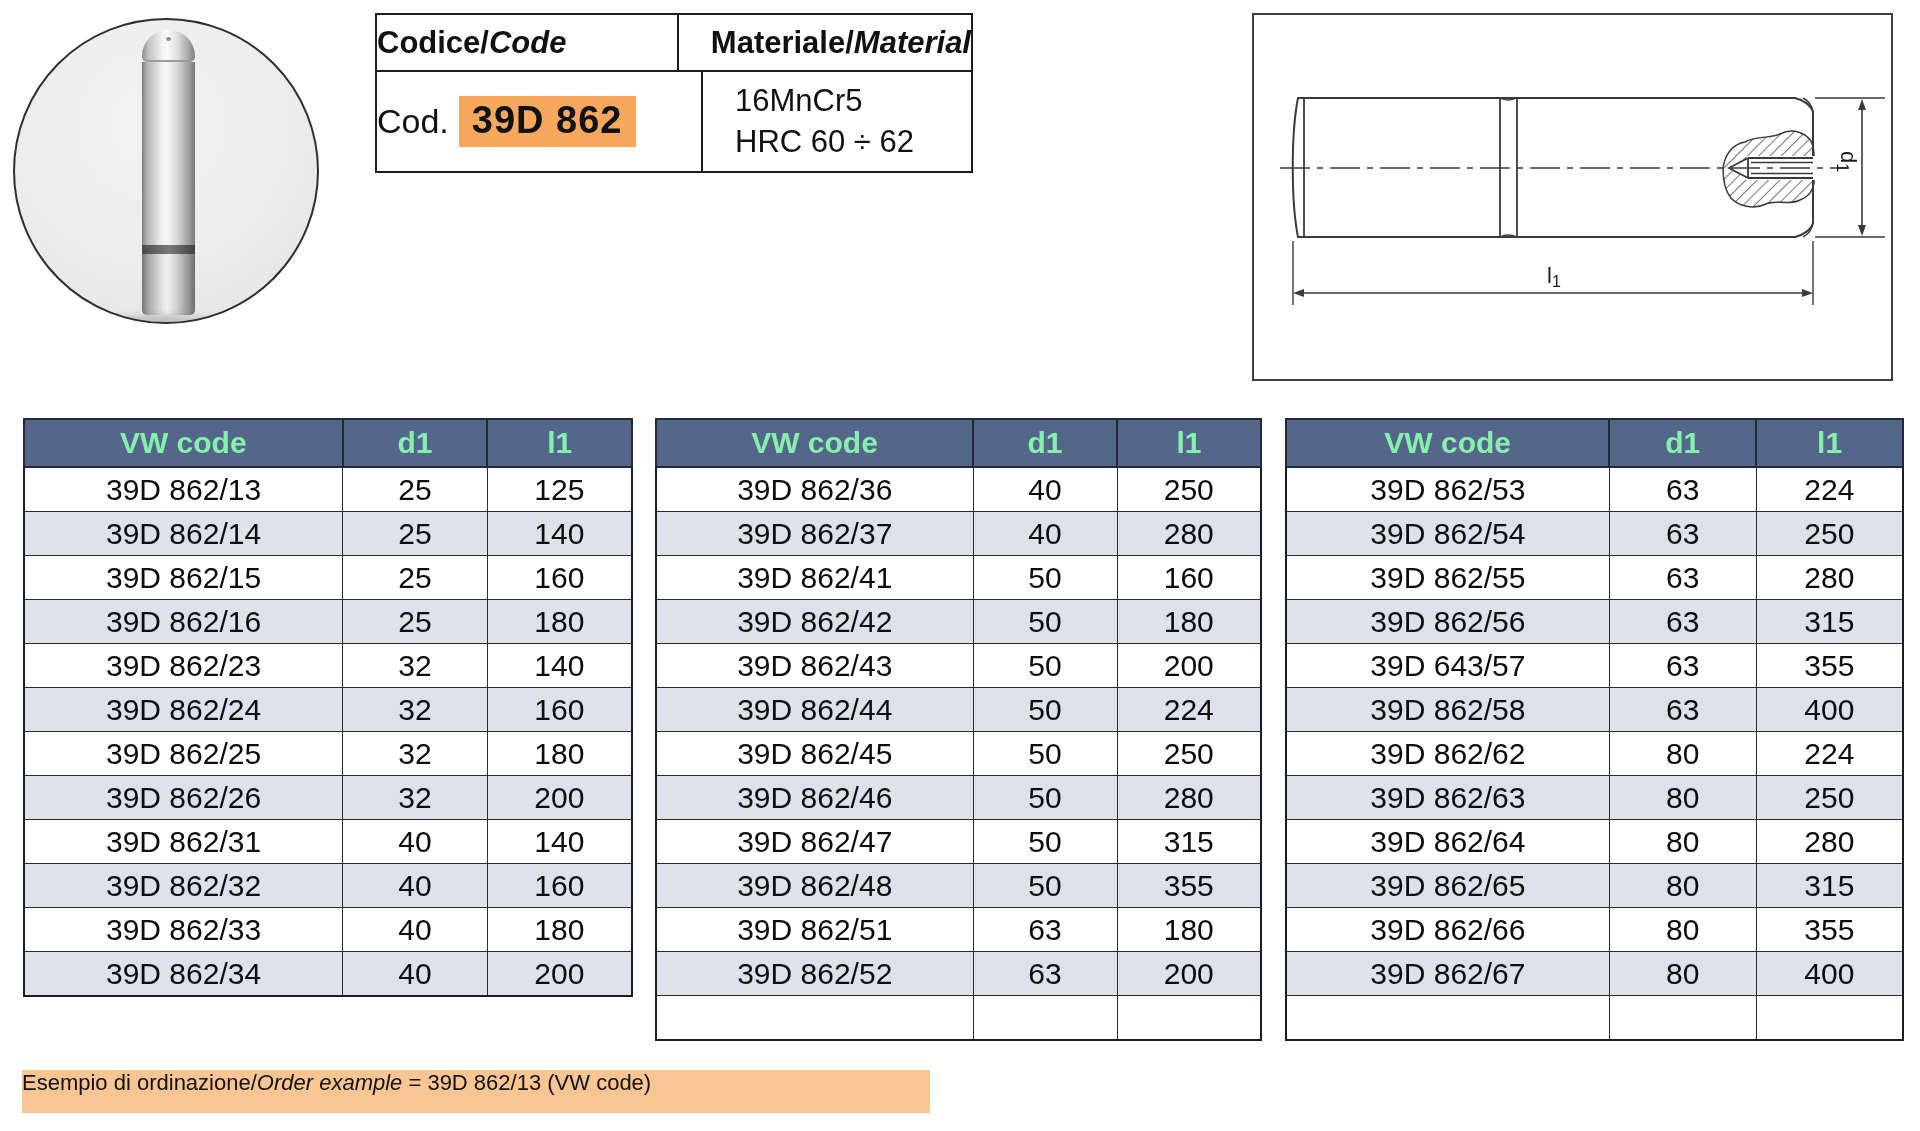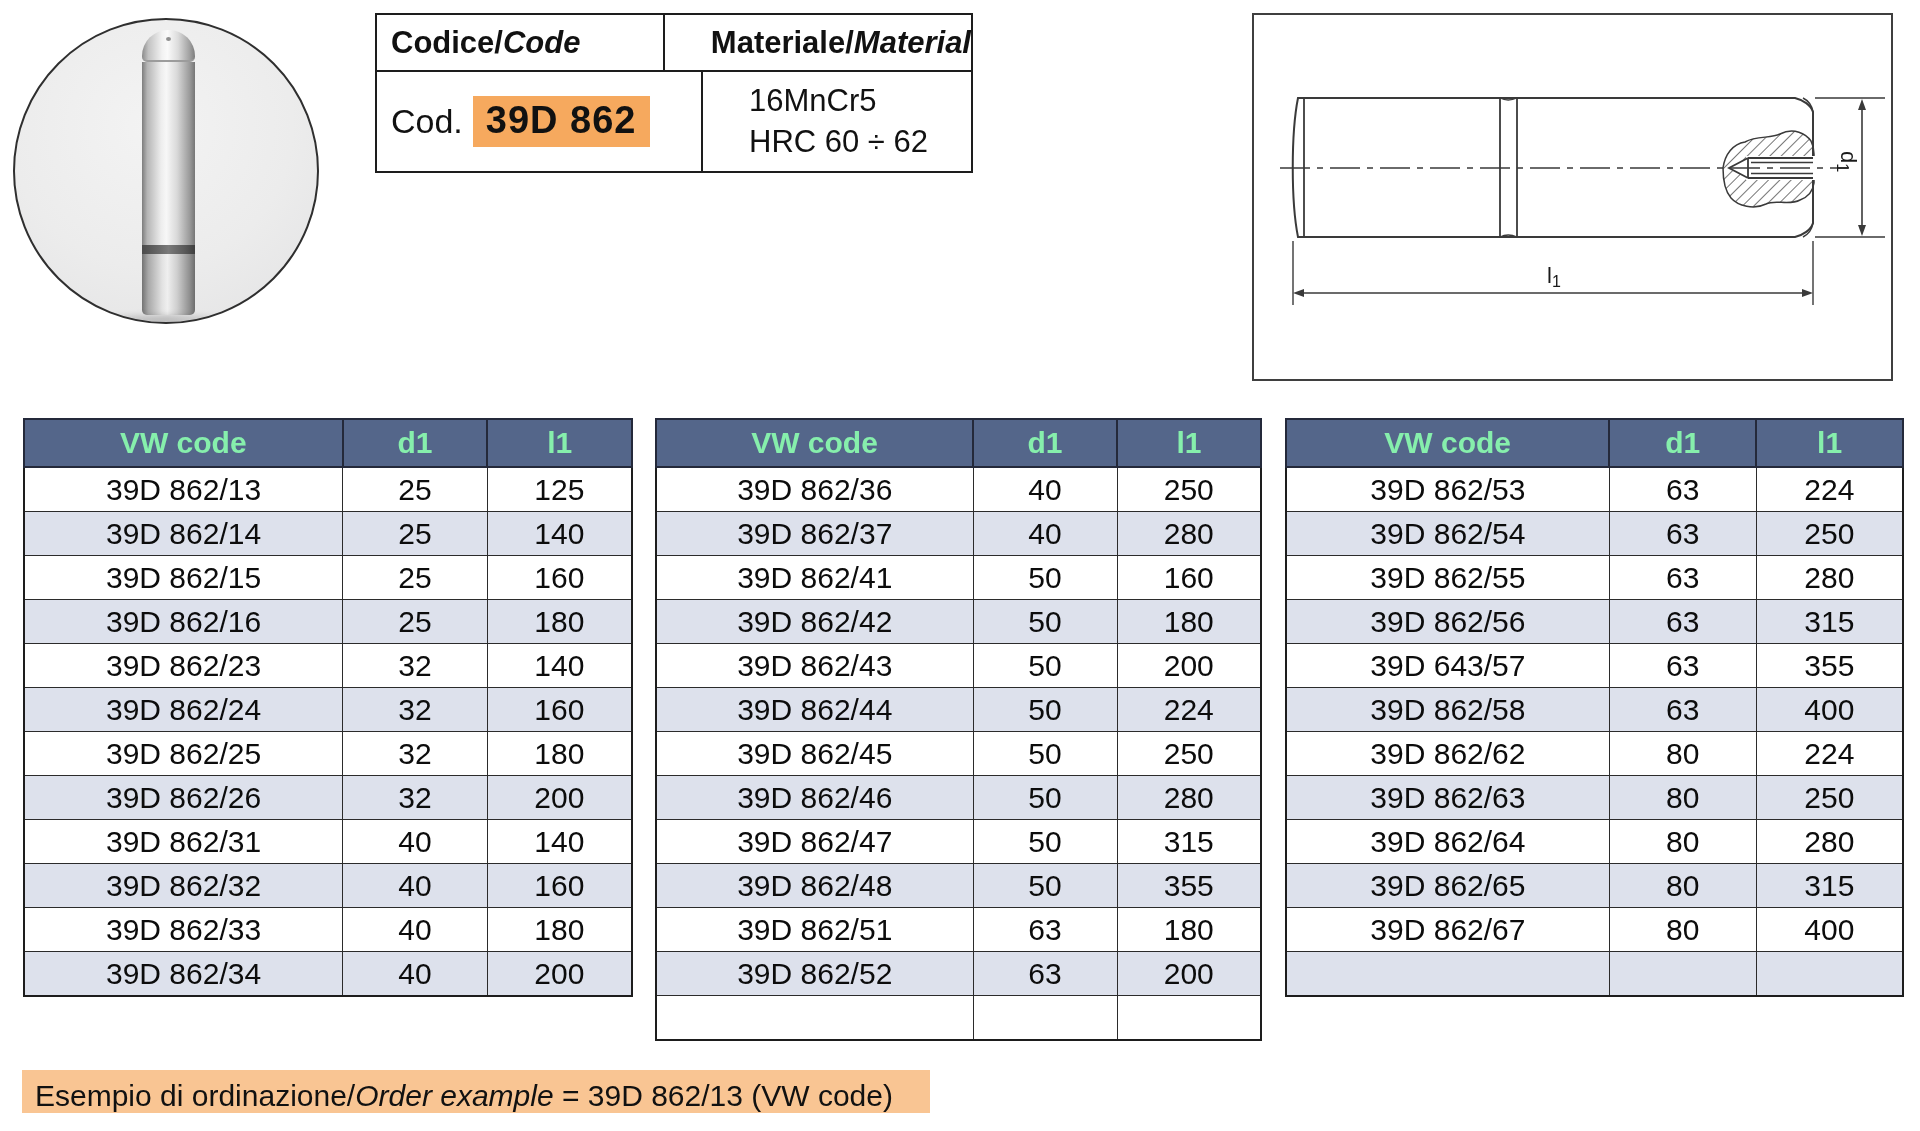--- a/index.html
+++ b/index.html
@@ -43,21 +43,21 @@
   }
   
   .codes-table{
     position:absolute;left:375px;top:13px;width:598px;height:160px;
     border:2px solid #1d1d1d;box-sizing:border-box;display:flex;flex-direction:column;
     background:#fff;
   }
   .codes-row{display:flex;flex:0 0 auto;}
   .codes-row.r1{height:55px;border-bottom:2px solid #1d1d1d;}
   .codes-row.r2{flex:1 1 auto;}
-  .codes-cell{display:flex;align-items:center;padding-left:14px;box-sizing:border-box;}
+  .codes-cell{display:flex;align-items:center;box-sizing:border-box;}
   .codes-cell.c1{width:326px;border-right:2px solid #1d1d1d;}
   .codes-cell.c2{flex:1;margin-left:32px;}
   .codes-head{font-size:31px;font-weight:bold;letter-spacing:0;}
   .codes-head .it{font-style:italic;}
   .cod-label{font-size:34px;}
   .code-badge{
     display:inline-block;margin-left:10px;padding:3px 13px 5px 13px;
     background:var(--code_highlight,#f6a95e);
     font-size:38px;font-weight:bold;letter-spacing:1px;
   }
@@ -82,22 +82,22 @@
   }
   table.dim{border:2px solid #1d1d1d;}
   table.dim tbody tr:nth-child(even){background:var(--row_alt,#dde1ec);}
   #table-left{left:23px;top:418px;width:610px;}
   #table-middle{left:655px;top:418px;width:607px;}
   #table-right{left:1285px;top:418px;width:619px;}
   
   .order-bar{
     position:absolute;left:22px;top:1070px;width:908px;height:43px;
     background:var(--bar_orange,#f9c593);
-    display:flex;align-items:flex-end;padding-left:13px;box-sizing:border-box;
-    font-size:30px;white-space:pre;
+    display:flex;align-items:flex-start;box-sizing:border-box;
+    font-size:22px;white-space:pre;
   }
   .order-bar .it{font-style:italic;}
 </style>
 </head>
 <body>
 
 <div class="photo-circle">
   <div class="pin">
     <div class="pin-dome"></div>
     <div class="pin-dot"></div>
@@ -397,20 +397,25 @@
         <td>39D 862/64</td>
         <td>80</td>
         <td>280</td>
       </tr>
       <tr>
         <td>39D 862/65</td>
         <td>80</td>
         <td>315</td>
       </tr>
       <tr>
+        <td>39D 862/66</td>
+        <td>80</td>
+        <td>355</td>
+      </tr>
+      <tr>
         <td>39D 862/67</td>
         <td>80</td>
         <td>400</td>
       </tr>
       <tr>
         <td>&nbsp;</td>
         <td>&nbsp;</td>
         <td>&nbsp;</td>
       </tr>
     </tbody>

